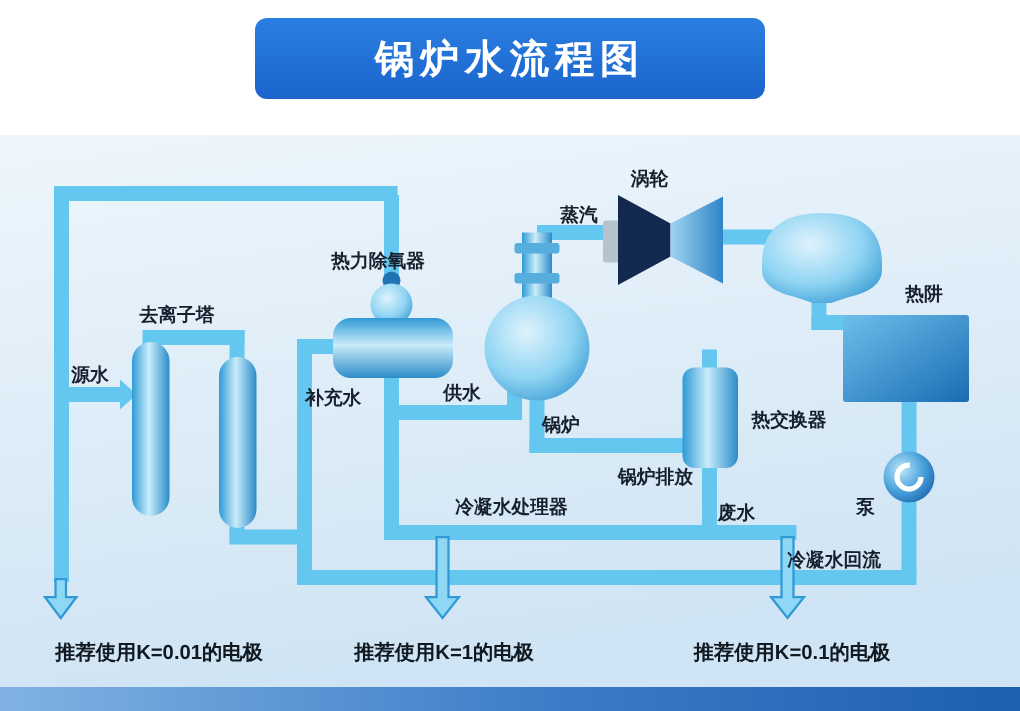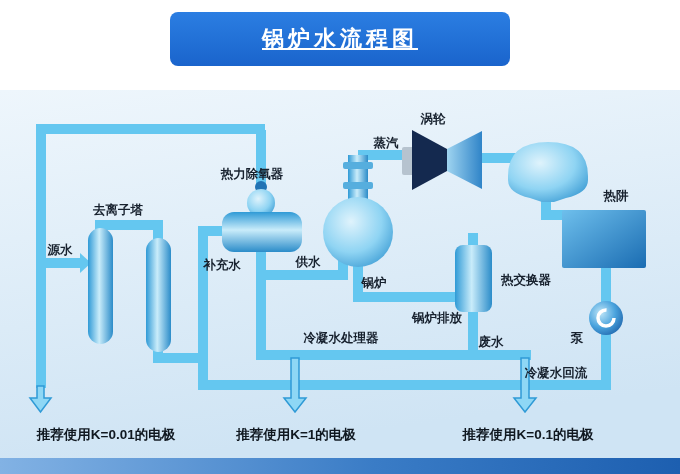--- a/index.html
+++ b/index.html
@@ -20,24 +20,23 @@
   .title-banner{
     margin-top:12px;
     width:340px;height:54px;
     background:linear-gradient(180deg,#2b7ee2,#1a64cc);
     border-radius:8px;
     display:flex;align-items:center;justify-content:center;
   }
   .title-banner h1{
     margin:0;
     color:#ffffff;
-    font-size:22px;
+    font-size:26px;
     font-weight:bold;
     letter-spacing:4px;
-    text-decoration:underline;
   }
   .diagram-wrap{width:680px;height:368px;}
   svg{display:block;}
   .lbl{
     font-family:"Liberation Sans", sans-serif;
     font-size:12.5px;
     font-weight:600;
     fill:#17212e;
   }
   .rec{

